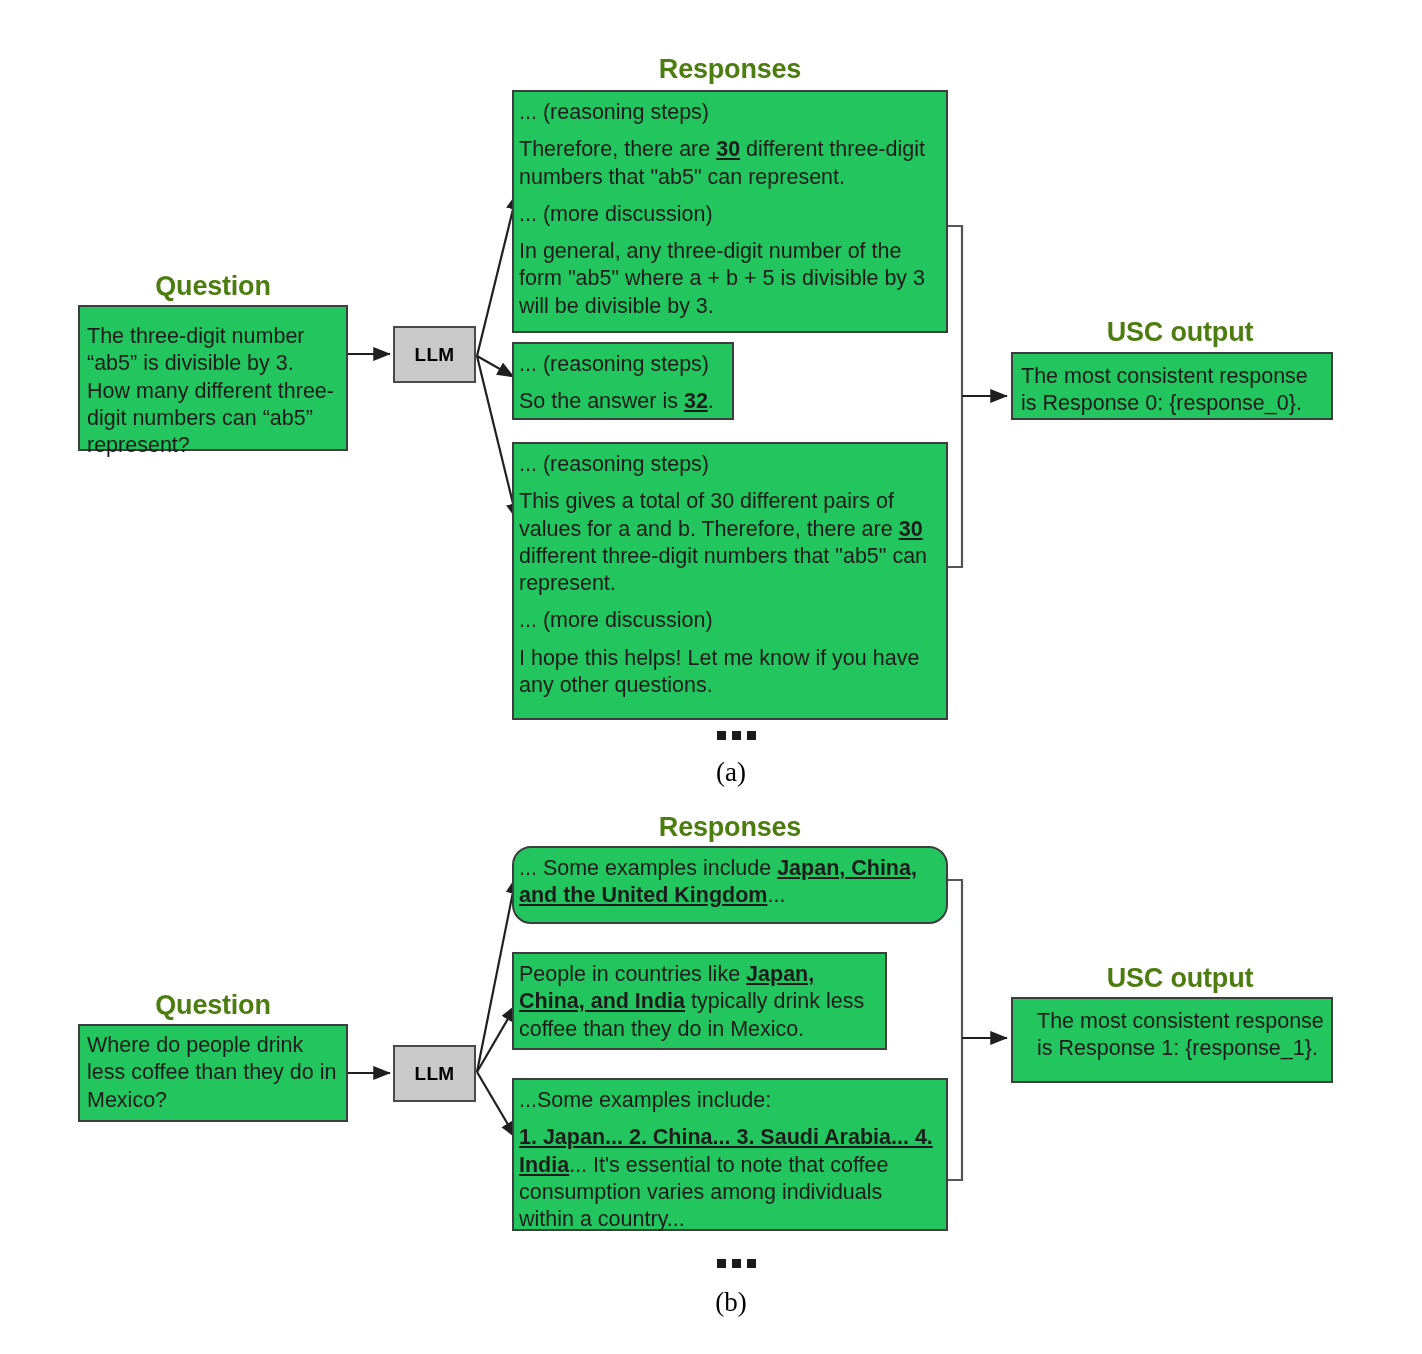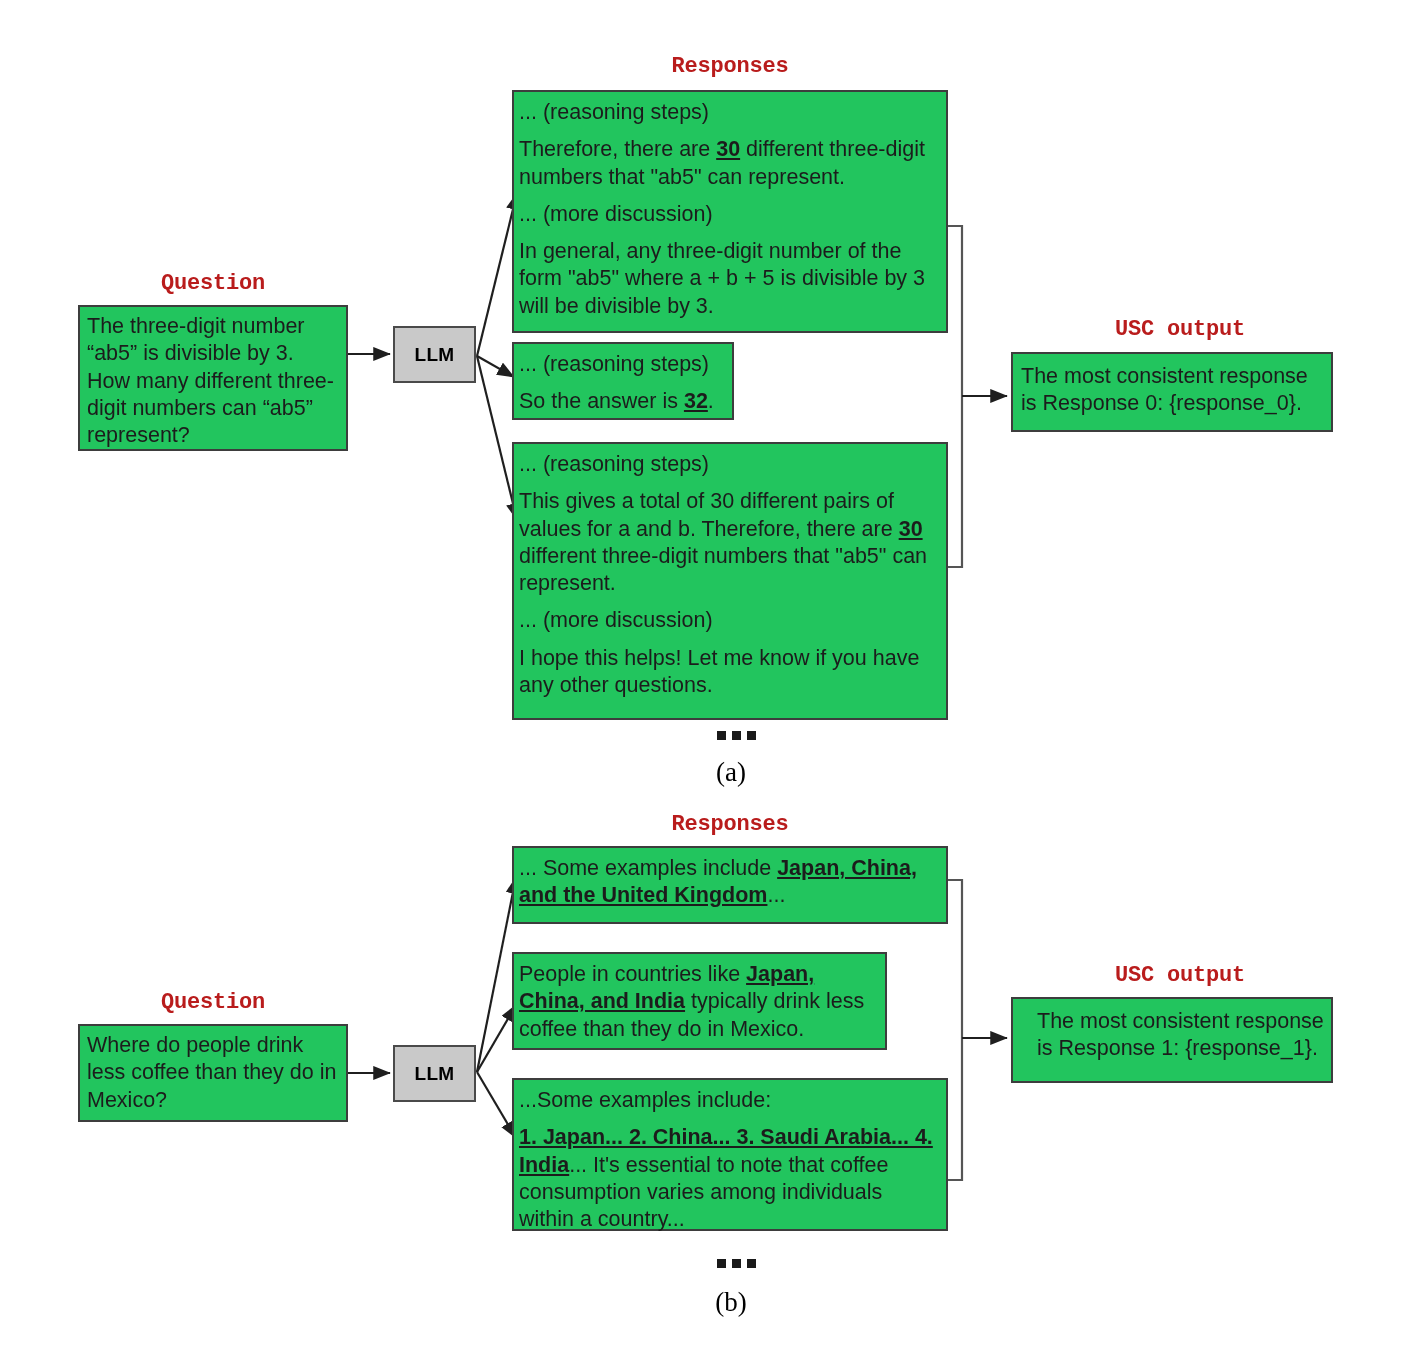--- a/index.html
+++ b/index.html
@@ -18,26 +18,25 @@
   .panel {
     position: absolute;
     left: 0;
     width: 1422px;
   }
 
   
   .grp-title {
     position: absolute;
     font-weight: bold;
-    font-size: 22px;
+    font-size: 27px;
     letter-spacing: -0.2px;
     text-align: center;
-    color: #b91c1c;
+    color: #4d7c0f;
     white-space: nowrap;
-    font-family: Liberation Mono, monospace;
   }
 
   
   .box {
     position: absolute;
     box-sizing: border-box;
     border: 2px solid #3d3d3d;
     background: #22c55e;
     padding: 7px 4px 7px 5px;
     font-size: 21.5px;
@@ -127,21 +126,21 @@
   <path d="M947,880 L962,880 L962,1180 L947,1180" fill="none" stroke="#555" stroke-width="2.2"></path>
   <line x1="962" y1="1038" x2="1007" y2="1038" stroke="#1f1f1f" stroke-width="2.2" marker-end="url(#ah)"></line>
 </svg>
 
 <div class="panel" style="top:0;height:800px;">
 
   <div class="grp-title" style="left:730px;top:54px;transform:translateX(-50%);">Responses</div>
 
   <div class="grp-title" style="left:213px;top:271px;transform:translateX(-50%);">Question</div>
 
-  <div class="box" style="left:78px;top:305px;width:270px;height:146px;padding:6px 6px 6px 7px;">
+  <div class="box" style="left:78px;top:305px;width:270px;height:146px;padding:16px 6px 6px 7px;">
     <p>The three-digit number “ab5” is divisible by 3. How many different three-digit numbers can “ab5” represent?</p>
   </div>
 
   <div class="llm" style="left:393px;top:326px;width:83px;height:57px;">
     <span>LLM</span>
   </div>
 
   <div class="box" style="left:512px;top:90px;width:436px;height:243px;">
     <p>... (reasoning steps)</p>
     <p>Therefore, there are <span class="u">30</span> different three-digit numbers that "ab5" can represent.</p>
@@ -162,42 +161,42 @@
   </div>
 
   <div class="dots" style="left:717px;top:731px;">
     <i></i>
       <i></i>
       <i></i>
   </div>
 
   <div class="grp-title" style="left:1180px;top:317px;transform:translateX(-50%);">USC output</div>
 
-  <div class="box" style="left:1011px;top:352px;width:322px;height:80px;padding:9px 6px 24px 8px;">
+  <div class="box" style="left:1011px;top:352px;width:322px;height:68px;padding:9px 6px 24px 8px;">
     <p>The most consistent response is Response 0: {response_0}.</p>
   </div>
 
   <div class="caption" style="left:691px;top:757px;">(a)</div>
 </div>
 
 <div class="panel" style="top:0;height:554px;">
 
   <div class="grp-title" style="left:730px;top:812px;transform:translateX(-50%);">Responses</div>
 
   <div class="grp-title" style="left:213px;top:990px;transform:translateX(-50%);">Question</div>
 
   <div class="box" style="left:78px;top:1024px;width:270px;height:98px;padding:6px 6px 16px 7px;">
     <p>Where do people drink less coffee than they do in Mexico?</p>
   </div>
 
   <div class="llm" style="left:393px;top:1045px;width:83px;height:57px;">
     <span>LLM</span>
   </div>
 
-  <div class="box" style="left:512px;top:846px;width:436px;height:78px;">
+  <div class="box" style="left:512px;top:846px;width:436px;height:78px;border-radius:19px;">
     <p>... Some examples include <span class="u">Japan, China, and the United Kingdom</span>...</p>
   </div>
 
   <div class="box" style="left:512px;top:952px;width:375px;height:98px;">
     <p>People in countries like <span class="u">Japan, China, and India</span> typically drink less coffee than they do in Mexico.</p>
   </div>
 
   <div class="box" style="left:512px;top:1078px;width:436px;height:153px;">
     <p>...Some examples include:</p>
     <p><span class="u">1. Japan... 2. China... 3. Saudi Arabia... 4. India</span>... It's essential to note that coffee consumption varies among individuals within a country...</p>

